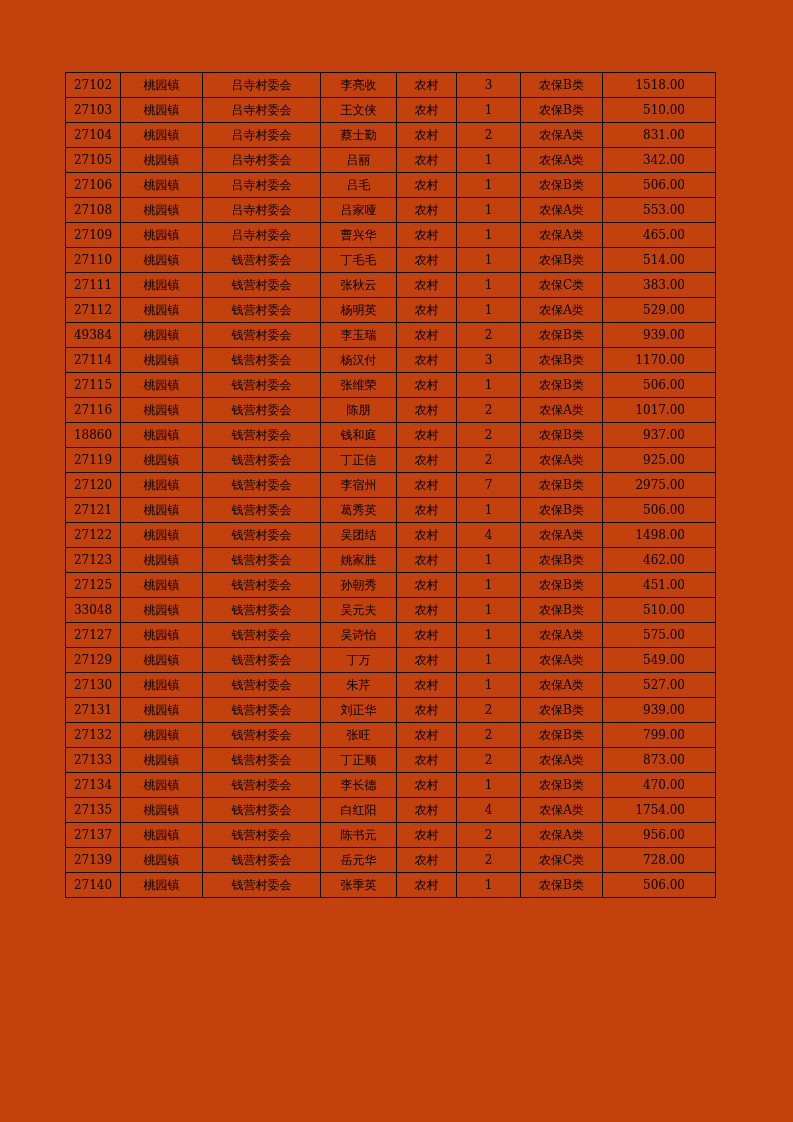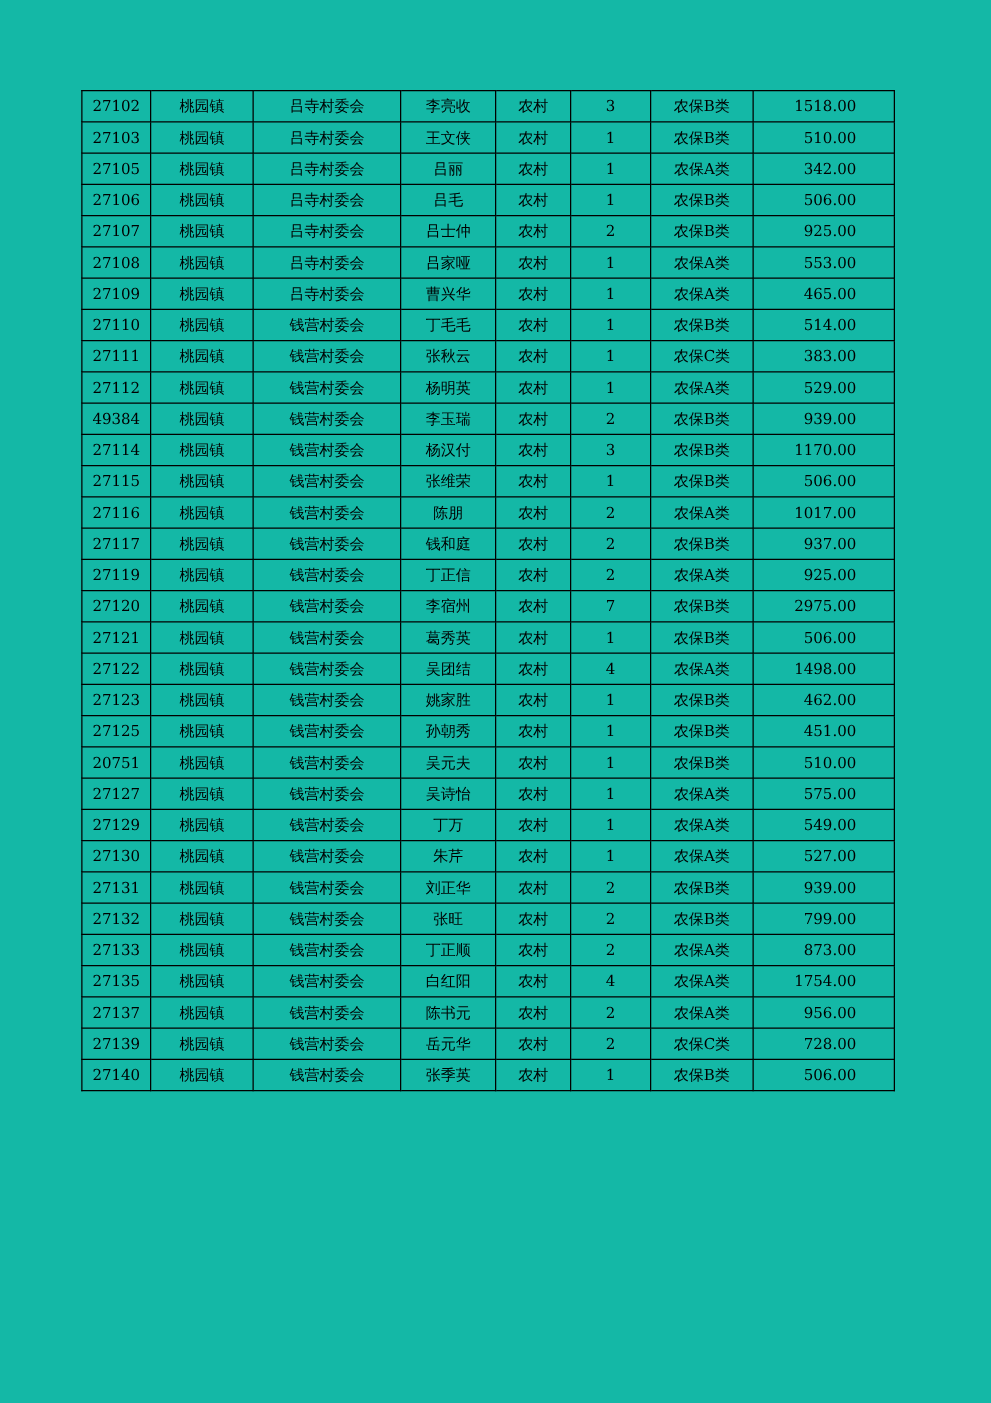--- a/index.html
+++ b/index.html
@@ -9,21 +9,21 @@
   body {
     width: 793px;
     height: 1122px;
     background: #e9e9e9;
     font-family: "DejaVu Serif", "Liberation Serif", serif;
   }
   .page {
     position: relative;
     width: 793px;
     height: 1122px;
-    background: #14b8a6;
+    background: #c2410c;
     overflow: hidden;
   }
   table.subsidy {
     position: absolute;
     left: 65px;
     top: 72px;
     border-collapse: collapse;
     table-layout: fixed;
     width: 650px;
   }
@@ -81,48 +81,48 @@
           <td>27103</td>
           <td>桃园镇</td>
           <td>吕寺村委会</td>
           <td>王文侠</td>
           <td>农村</td>
           <td>1</td>
           <td>农保B类</td>
           <td class="amount">510.00</td>
         </tr>
         <tr>
+          <td>27104</td>
+          <td>桃园镇</td>
+          <td>吕寺村委会</td>
+          <td>蔡士勤</td>
+          <td>农村</td>
+          <td>2</td>
+          <td>农保A类</td>
+          <td class="amount">831.00</td>
+        </tr>
+        <tr>
           <td>27105</td>
           <td>桃园镇</td>
           <td>吕寺村委会</td>
           <td>吕丽</td>
           <td>农村</td>
           <td>1</td>
           <td>农保A类</td>
           <td class="amount">342.00</td>
         </tr>
         <tr>
           <td>27106</td>
           <td>桃园镇</td>
           <td>吕寺村委会</td>
           <td>吕毛</td>
           <td>农村</td>
           <td>1</td>
           <td>农保B类</td>
           <td class="amount">506.00</td>
-        </tr>
-        <tr>
-          <td>27107</td>
-          <td>桃园镇</td>
-          <td>吕寺村委会</td>
-          <td>吕士仲</td>
-          <td>农村</td>
-          <td>2</td>
-          <td>农保B类</td>
-          <td class="amount">925.00</td>
         </tr>
         <tr>
           <td>27108</td>
           <td>桃园镇</td>
           <td>吕寺村委会</td>
           <td>吕家哑</td>
           <td>农村</td>
           <td>1</td>
           <td>农保A类</td>
           <td class="amount">553.00</td>
@@ -201,21 +201,21 @@
           <td>27116</td>
           <td>桃园镇</td>
           <td>钱营村委会</td>
           <td>陈朋</td>
           <td>农村</td>
           <td>2</td>
           <td>农保A类</td>
           <td class="amount">1017.00</td>
         </tr>
         <tr>
-          <td>27117</td>
+          <td>18860</td>
           <td>桃园镇</td>
           <td>钱营村委会</td>
           <td>钱和庭</td>
           <td>农村</td>
           <td>2</td>
           <td>农保B类</td>
           <td class="amount">937.00</td>
         </tr>
         <tr>
           <td>27119</td>
@@ -271,21 +271,21 @@
           <td>27125</td>
           <td>桃园镇</td>
           <td>钱营村委会</td>
           <td>孙朝秀</td>
           <td>农村</td>
           <td>1</td>
           <td>农保B类</td>
           <td class="amount">451.00</td>
         </tr>
         <tr>
-          <td>20751</td>
+          <td>33048</td>
           <td>桃园镇</td>
           <td>钱营村委会</td>
           <td>吴元夫</td>
           <td>农村</td>
           <td>1</td>
           <td>农保B类</td>
           <td class="amount">510.00</td>
         </tr>
         <tr>
           <td>27127</td>
@@ -339,20 +339,30 @@
         </tr>
         <tr>
           <td>27133</td>
           <td>桃园镇</td>
           <td>钱营村委会</td>
           <td>丁正顺</td>
           <td>农村</td>
           <td>2</td>
           <td>农保A类</td>
           <td class="amount">873.00</td>
+        </tr>
+        <tr>
+          <td>27134</td>
+          <td>桃园镇</td>
+          <td>钱营村委会</td>
+          <td>李长德</td>
+          <td>农村</td>
+          <td>1</td>
+          <td>农保B类</td>
+          <td class="amount">470.00</td>
         </tr>
         <tr>
           <td>27135</td>
           <td>桃园镇</td>
           <td>钱营村委会</td>
           <td>白红阳</td>
           <td>农村</td>
           <td>4</td>
           <td>农保A类</td>
           <td class="amount">1754.00</td>

